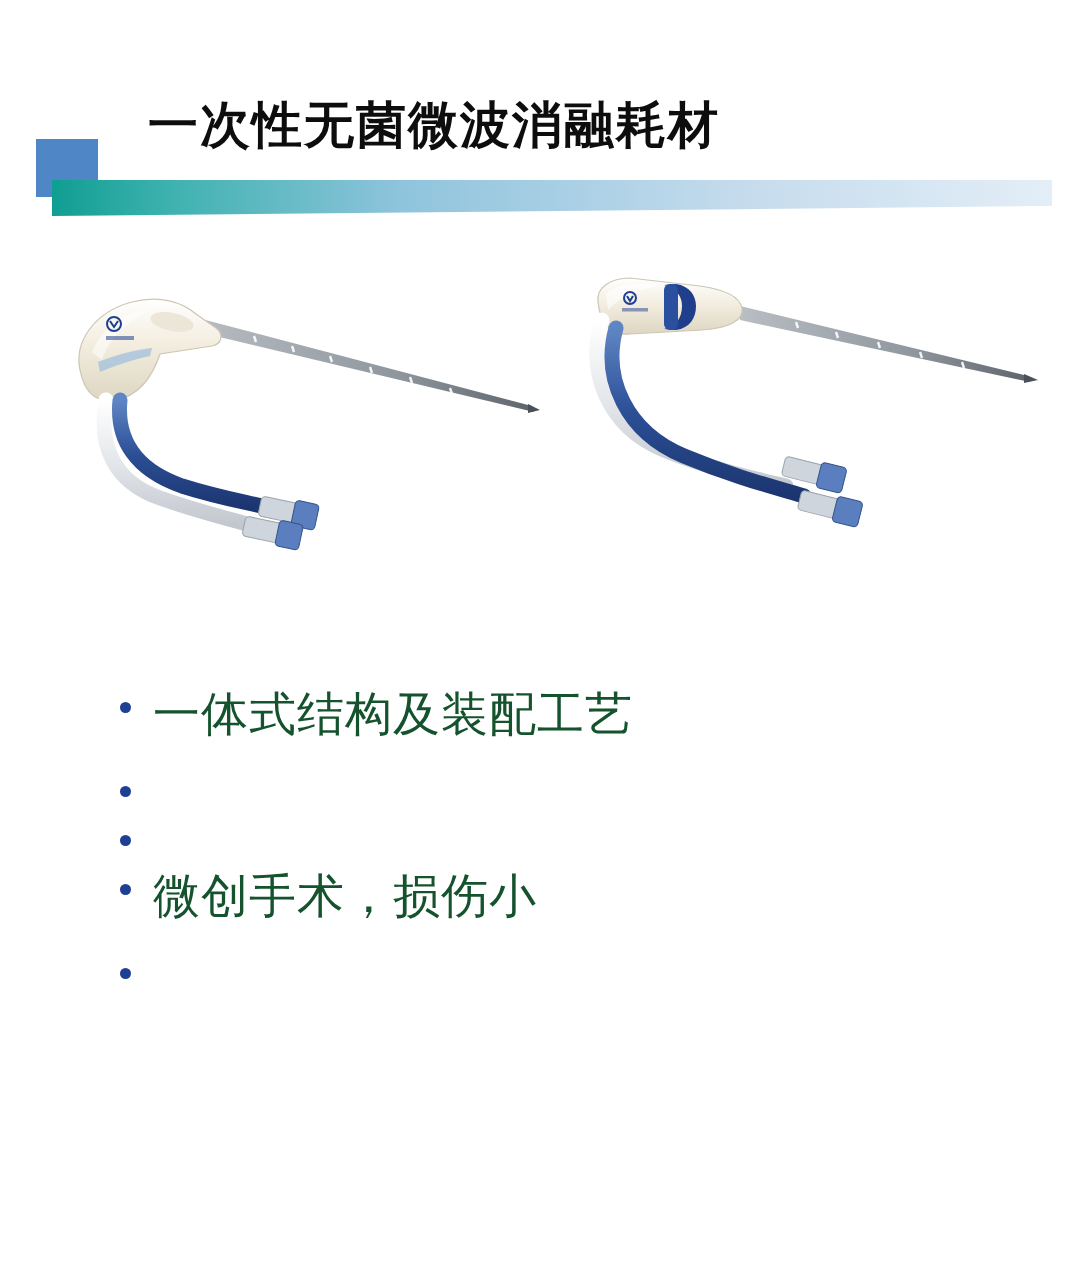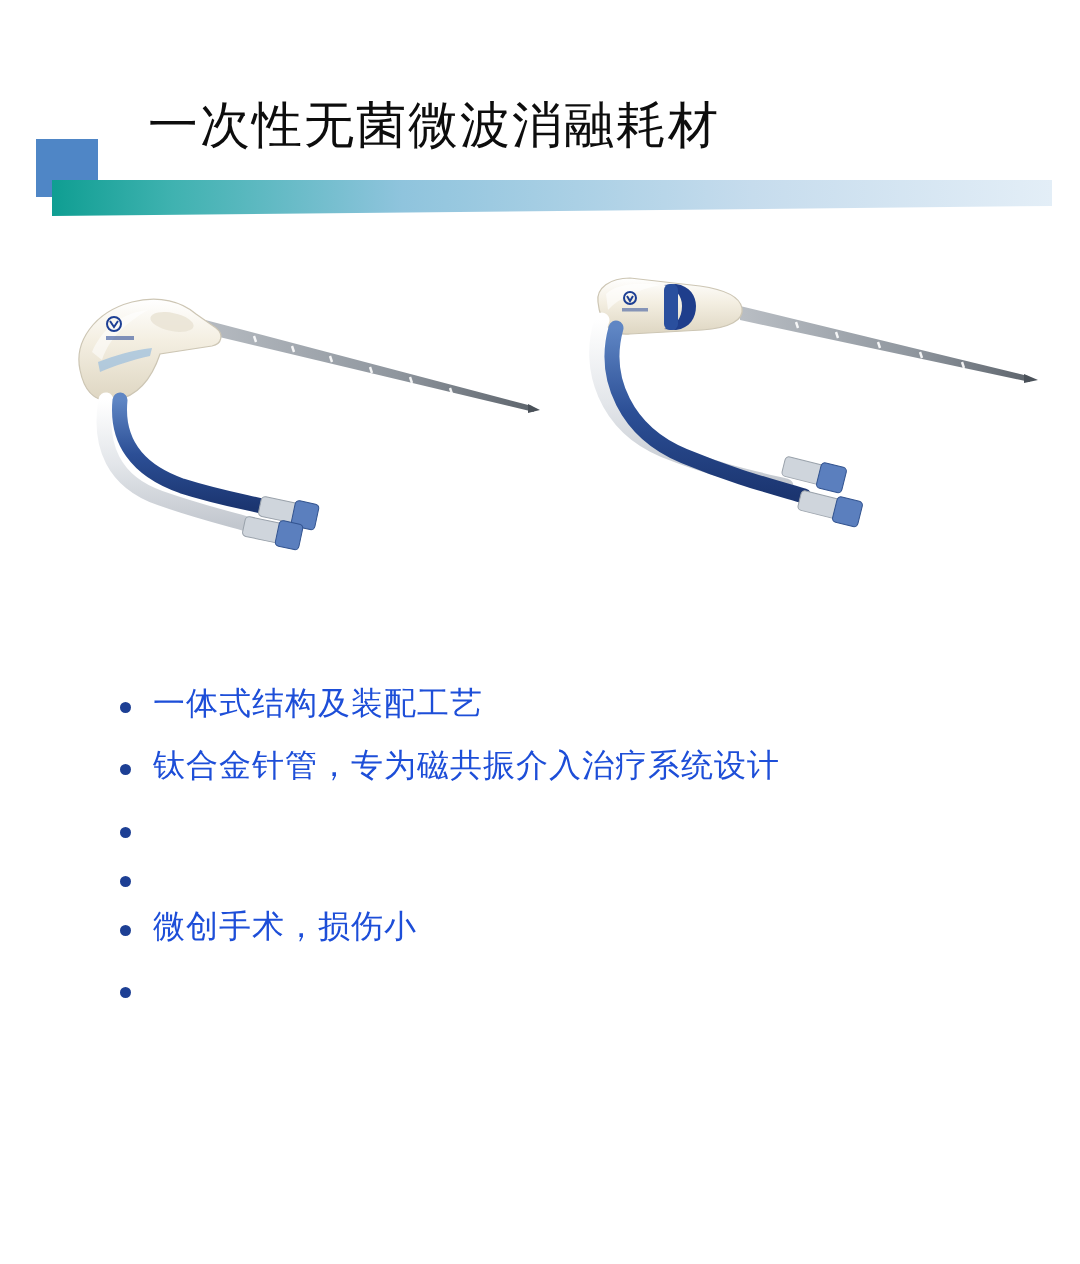--- a/index.html
+++ b/index.html
@@ -21,21 +21,21 @@
     top: 0;
     left: 0;
     width: 1080px;
     height: 235px;
   }
   .title-text {
     position: absolute;
     left: 148px;
     top: 92px;
     font-size: 50px;
-    font-weight: normal;
+    font-weight: bold;
     letter-spacing: 2px;
     color: #0d0d0d;
     white-space: nowrap;
   }
   
   .accent-square {
     position: absolute;
     left: 36px;
     top: 139px;
     width: 62px;
@@ -87,23 +87,23 @@
   .bullet-dot {
     flex: 0 0 auto;
     width: 11px;
     height: 11px;
     border-radius: 50%;
     background: #1d3f94;
     margin-top: 22px;
     margin-right: 22px;
   }
   .bullet-text {
-    font-size: 32px;
+    font-size: 47px;
     line-height: 1.45;
-    color: #1d4ed8;
+    color: #14532d;
     letter-spacing: 1px;
     font-family: "Liberation Sans", "DejaVu Sans", sans-serif;
   }
 </style>
 </head>
 <body>
 
 <div class="header">
 
   <div class="title-text">一次性无菌微波消融耗材</div>
@@ -261,24 +261,20 @@
   </div>
 </div>
 
 <div class="bullets">
 
   <div class="bullet-row">
     <span class="bullet-dot"></span>
     <span class="bullet-text">一体式结构及装配工艺</span>
   </div>
 
-  <div class="bullet-row">
-    <span class="bullet-dot"></span>
-    <span class="bullet-text">钛合金针管，专为磁共振介入治疗系统设计</span>
-  </div>
 
   <div class="bullet-row">
     <span class="bullet-dot"></span>
   </div>
 
   <div class="bullet-row">
     <span class="bullet-dot"></span>
   </div>
 
   <div class="bullet-row">

